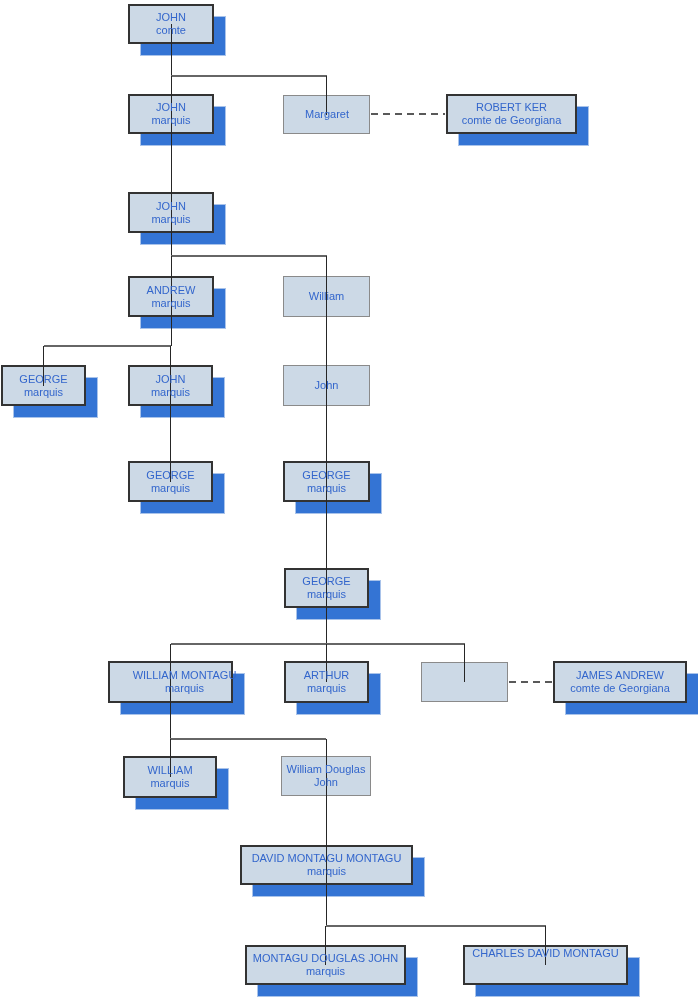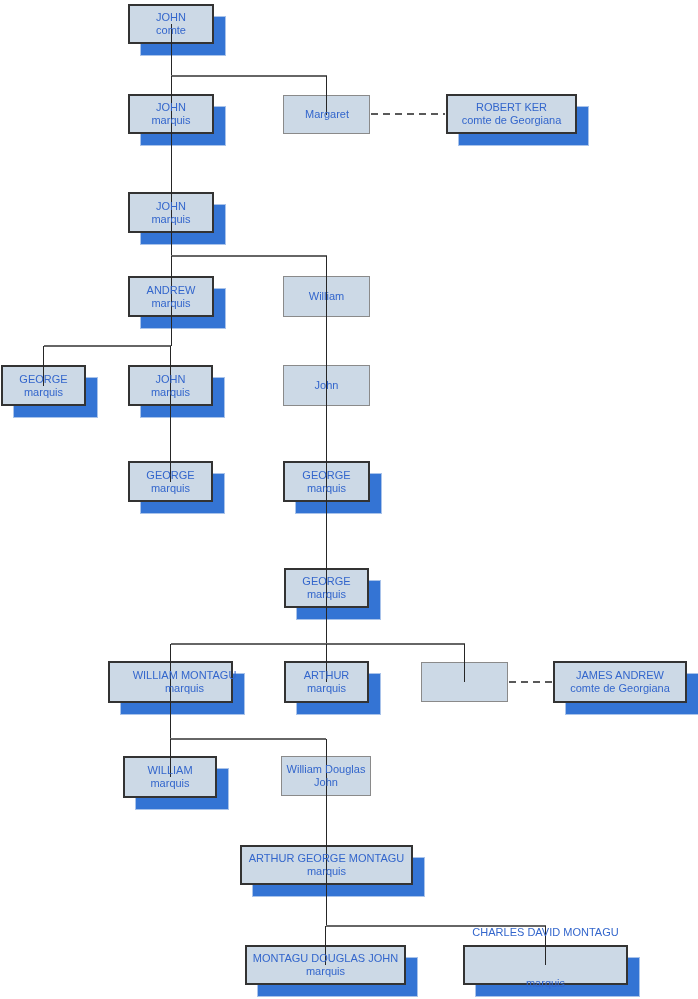--- a/index.html
+++ b/index.html
@@ -159,24 +159,24 @@
       <span>comte de Georgiana</span>
     </div>
     <div class="label" style="left: 123px; top: 756px; width: 94px; height: 42px;">
       <span>WILLIAM</span>
       <span>marquis</span>
     </div>
     <div class="label" style="left: 281px; top: 756px; width: 90px; height: 40px;">
       <span>William Douglas John</span>
     </div>
     <div class="label" style="left: 240px; top: 845px; width: 173px; height: 40px;">
-      <span>ARTHUR GEORGE MONTAGU</span>
+      <span>DAVID MONTAGU MONTAGU</span>
       <span>marquis</span>
     </div>
     <div class="label" style="left: 245px; top: 945px; width: 161px; height: 40px;">
       <span>MONTAGU DOUGLAS JOHN</span>
       <span>marquis</span>
     </div>
-    <div class="label" style="left: 463px; top: 945px; width: 165px; height: 25px; gap: 38px;">
+    <div class="label" style="left: 463px; top: 966px; width: 165px; height: 25px; gap: 38px;">
       <span>CHARLES DAVID MONTAGU</span>
       <span>marquis</span>
     </div>
   </div>
 
 </body></html>

